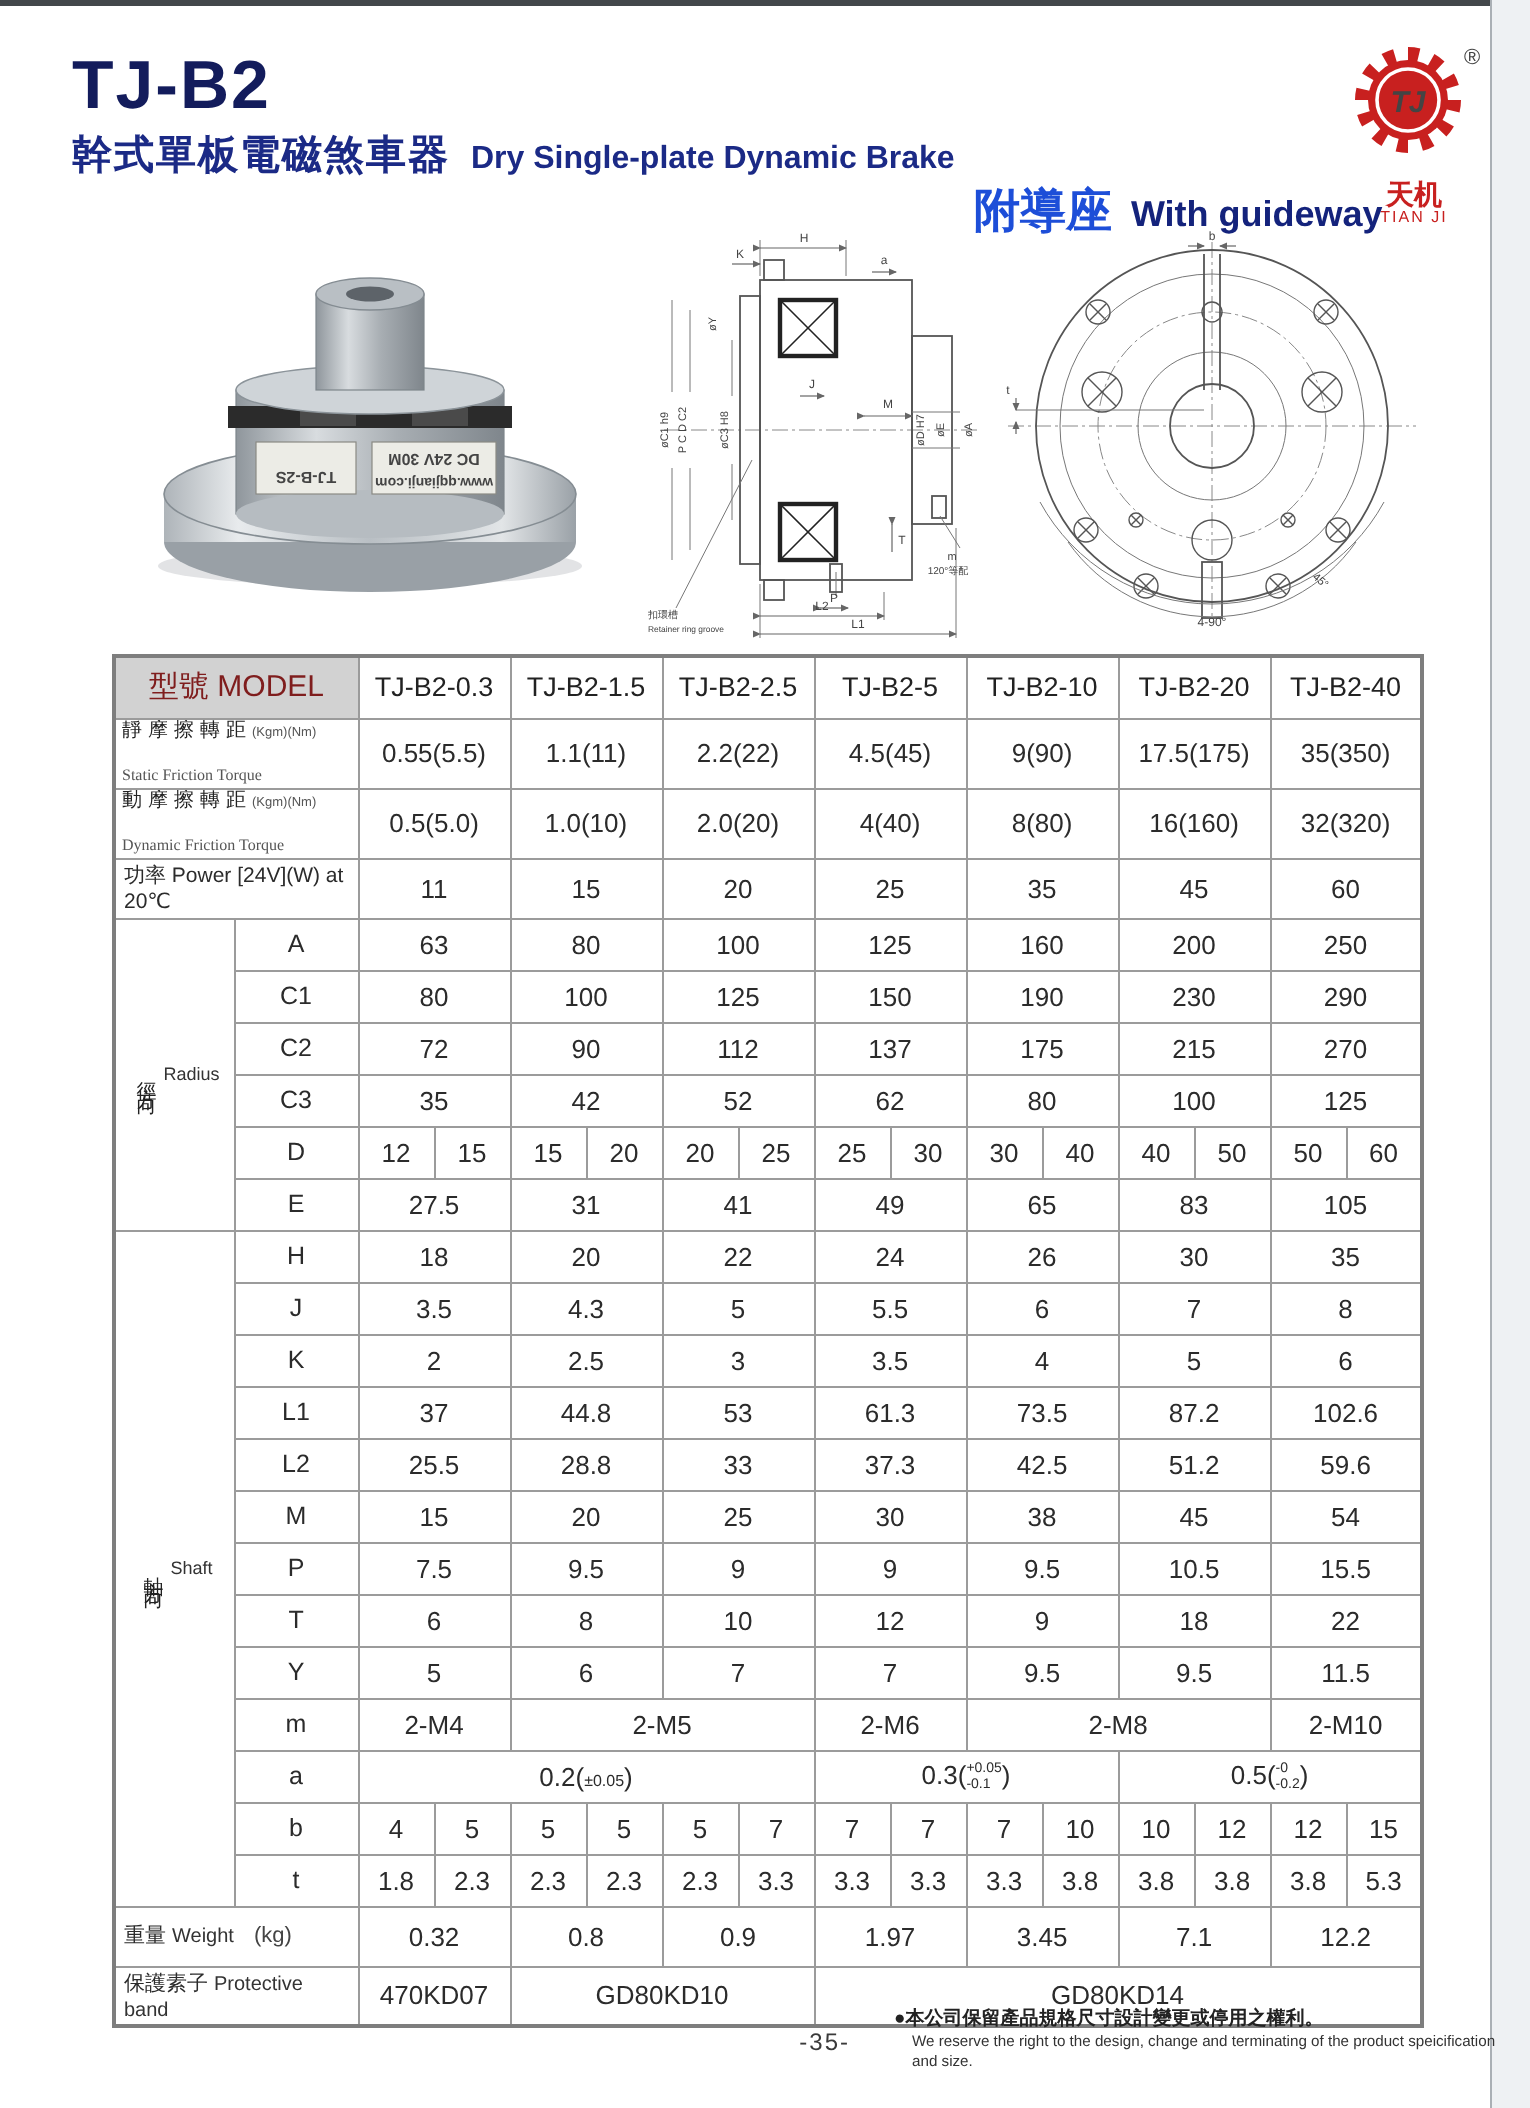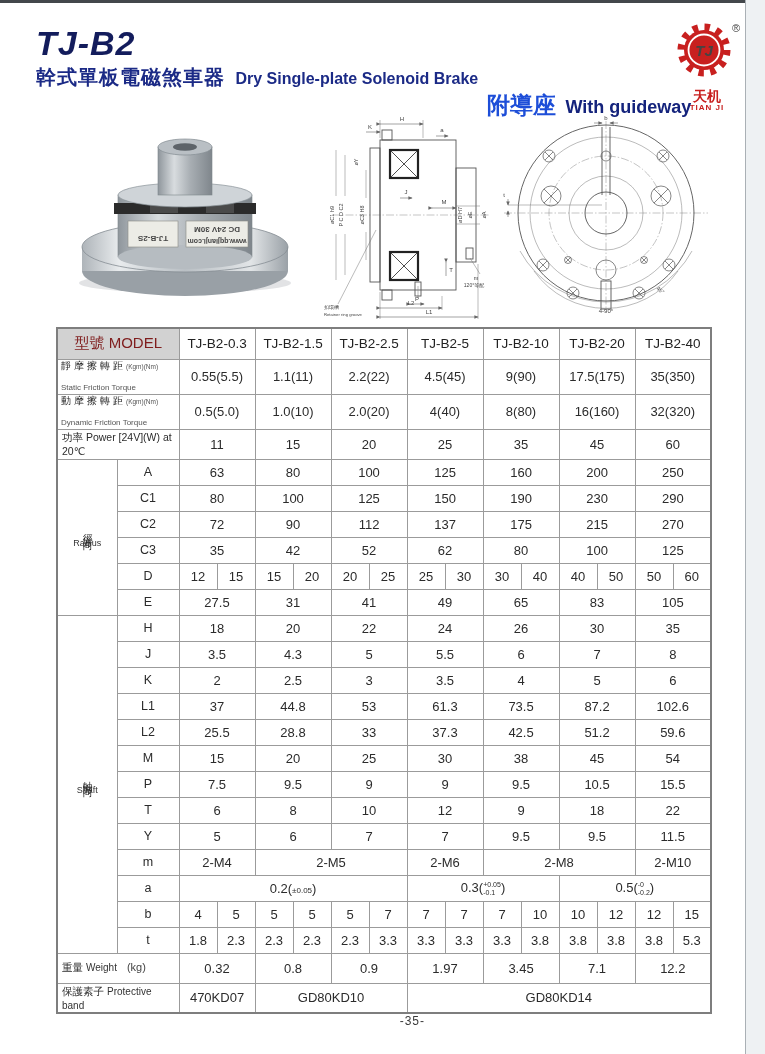--- a/index.html
+++ b/index.html
@@ -3,33 +3,33 @@
 <meta charset="utf-8">
 <style>
   html,body{margin:0;padding:0;background:#fff;}
   .page{position:relative;width:765px;height:1054px;background:#ffffff;overflow:hidden;
         font-family:"Liberation Sans","DejaVu Sans",sans-serif;color:#2b2b2b;}
   .top-edge{position:absolute;left:0;top:0;width:765px;height:3px;background:#43474b;}
   .right-shade{position:absolute;left:746px;top:0;width:19px;height:1054px;background:#eef1f3;}
   .right-edge{position:absolute;left:745px;top:0;width:1px;height:1054px;background:#aab0b5;}
 
   
-  .title{position:absolute;left:36px;top:24px;font-size:34px;font-weight:bold;font-style:italic;
+  .title{position:absolute;left:36px;top:24px;font-size:34px;font-weight:bold;
          color:#131c5c;letter-spacing:1px;}
   .subtitle{position:absolute;left:36px;top:64px;white-space:nowrap;}
   .sub-zh{font-size:20px;font-weight:bold;color:#1b2a86;letter-spacing:1px;}
   .sub-en{font-size:16px;font-weight:bold;color:#1b2a86;margin-left:6px;}
   .guideway{position:absolute;left:487px;top:90px;white-space:nowrap;}
   .gw-zh{font-size:23px;font-weight:bold;color:#1d4ed8;}
   .gw-en{font-size:18px;font-weight:bold;color:#14237c;margin-left:5px;}
 
   
   .logo{position:absolute;left:668px;top:20px;width:78px;text-align:center;}
   .logo-zh{font-size:14px;color:#c8201f;font-weight:bold;line-height:14px;margin-top:1px;}
-  .logo-en{font-size:8px;color:#c8201f;font-weight:bold;letter-spacing:1px;line-height:9px;}
+  .logo-en{font-size:8px;color:#c8201f;font-weight:normal;letter-spacing:1px;line-height:9px;}
 
   
   .fig{position:absolute;}
   .fig svg{display:block;}
   svg text{font-family:"Liberation Sans","DejaVu Sans",sans-serif;fill:#444;}
   .dim{stroke:#666;stroke-width:0.6;fill:none;}
   .line{stroke:#555;stroke-width:0.9;fill:none;}
   .thin{stroke:#777;stroke-width:0.5;fill:none;}
   .cl{stroke:#888;stroke-width:0.5;stroke-dasharray:8 2 1.5 2;fill:none;}
 
@@ -38,23 +38,23 @@
   table.spec{border-collapse:collapse;table-layout:fixed;width:654px;border:2px solid #7e7e7e;}
   .spec td,.spec th{border:1px solid #9b9b9b;text-align:center;vertical-align:middle;
                     padding:0;overflow:hidden;font-weight:normal;font-size:13px;color:#2b2b2b;}
   .spec th.model-head{background:#d2d2d2;font-size:15px;color:#7f1d1d;}
   .spec th.col-head{font-size:13.5px;color:#222;}
   tr.h31{height:31px;} tr.h33{height:33px;} tr.h32{height:32px;} tr.h30{height:30px;}
   tr.h26{height:26px;} tr.h28{height:28px;}
   td.rowlabel{font-size:10px;text-align:left;padding:1px 3px;line-height:10px;}
   .rl-zh{font-size:10px;letter-spacing:3px;color:#222;}
   .rl-unit{font-size:6.5px;color:#555;letter-spacing:0;}
-  .rl-en{font-size:8px;color:#555;letter-spacing:0;margin-top:11px;}
+  .rl-en{font-size:8px;color:#555;letter-spacing:0;margin-top:11px;font-family:Liberation Serif, serif;}
   td.onelinelabel{font-size:10.5px;text-align:left;padding:1px 4px;}
-  .gwrap{display:flex;flex-direction:column;align-items:center;justify-content:center;gap:3px;}
+  .gwrap{display:flex;flex-direction:row;align-items:center;justify-content:center;gap:3px;}
   .g-zh{writing-mode:vertical-lr;text-orientation:upright;font-size:10px;letter-spacing:3px;color:#222;}
   .g-en{font-size:9px;color:#333;}
   td.sublabel{font-size:12.5px;}
   .tol-inline{font-size:8px;}
   .tolstack{display:inline-flex;flex-direction:column;vertical-align:middle;
             font-size:7px;line-height:7.5px;text-align:left;}
   .wl-unit{font-size:11px;color:#444;margin-left:10px;margin-top:40px;}
   .wl-en{font-size:10px;color:#333;margin-left:3px;}
 
   
@@ -68,21 +68,21 @@
 <body>
 
 <div class="page">
   <div class="top-edge"></div>
   <div class="right-shade"></div>
   <div class="right-edge"></div>
 
   <div class="title">TJ-B2</div>
   <div class="subtitle">
     <span class="sub-zh">幹式單板電磁煞車器</span>
-    <span class="sub-en">Dry Single-plate Solenoid Brake</span>
+    <span class="sub-en">Dry Single-plate Dynamic Brake</span>
   </div>
 
   <div class="logo">
     <svg width="78" height="64" viewBox="0 0 78 64">
       <circle cx="36" cy="30" r="22" fill="none" stroke="#c8201f" stroke-width="9" stroke-dasharray="5.2 6.3"></circle>
       <circle cx="36" cy="30" r="20" fill="#c8201f"></circle>
       <circle cx="36" cy="30" r="15.5" fill="none" stroke="#ffffff" stroke-width="1.8"></circle>
       <text x="36" y="36" text-anchor="middle" font-size="15" font-style="italic" font-weight="bold" fill="#ffffff" font-family="'Liberation Serif',serif">TJ</text>
       <text x="68" y="12" text-anchor="middle" font-size="11" fill="#c8201f">®</text>
     </svg>
@@ -584,13 +584,17 @@
         <td class="onelinelabel" colspan="2"><span>保護素子</span><span class="wl-en">Protective band</span></td>
         <td colspan="2">470KD07</td>
         <td colspan="4">GD80KD10</td>
         <td colspan="8">GD80KD14</td>
       </tr>
     </tbody>
       </table>
   </div>
 
   <div class="pageno">-35-</div>
+  <div class="footnote">
+    <div class="fn-zh"><span>●</span><span>本公司保留產品規格尺寸設計變更或停用之權利。</span></div>
+    <div class="fn-en">We reserve the right to the design, change and terminating of the product speicification and size.</div>
+  </div>
 </div>
 
 </body></html>

